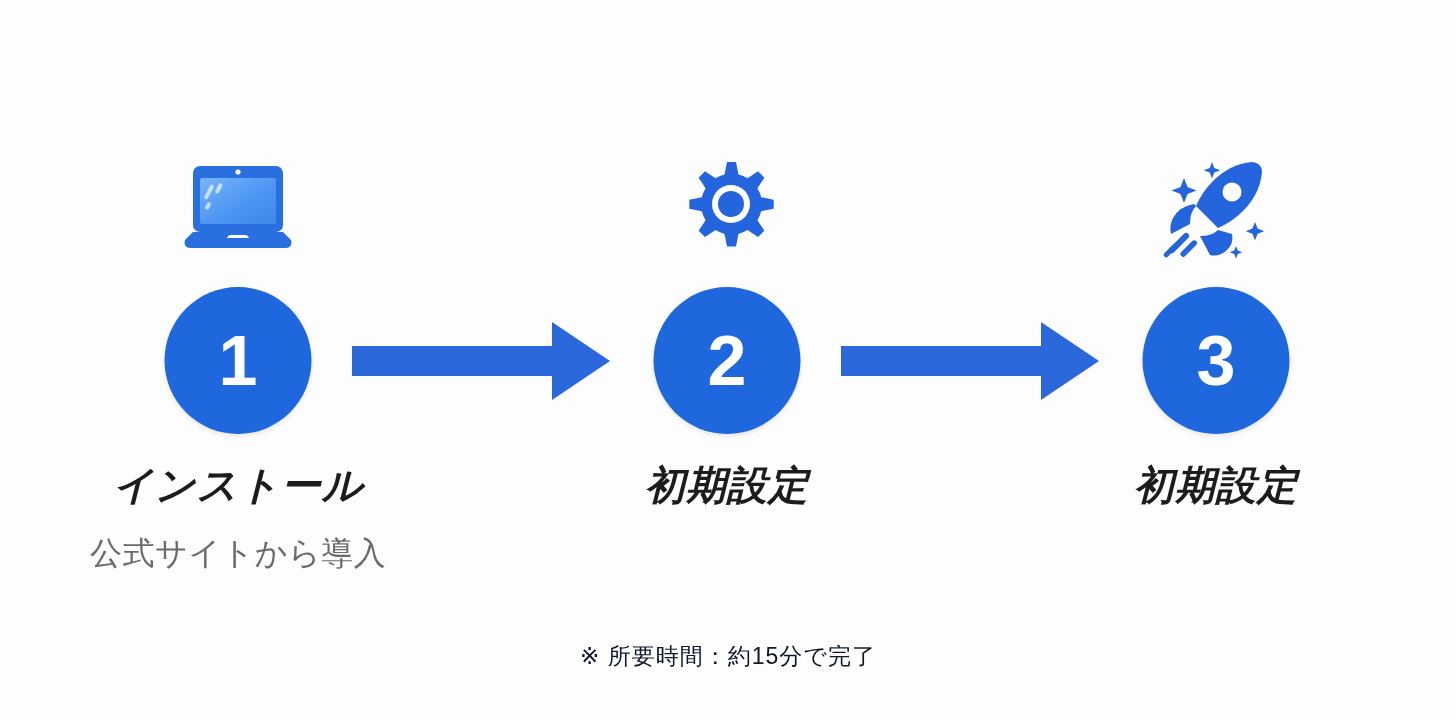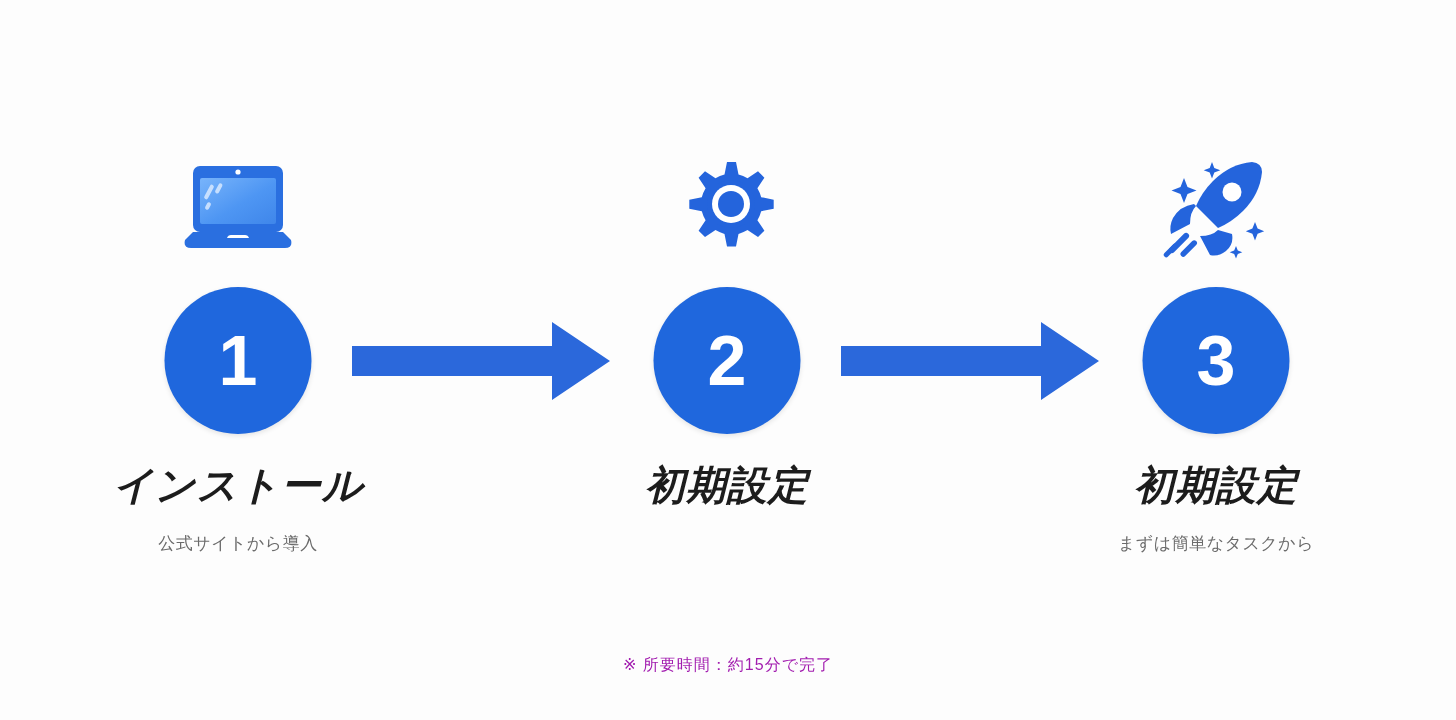--- a/index.html
+++ b/index.html
@@ -77,21 +77,21 @@
     line-height: 1.15;
     white-space: nowrap;
     font-style: italic;
   }
 
   .step-sub {
     position: absolute;
     left: 0;
     right: 0;
     top: 534px;
-    font-size: 17px;
+    font-size: 32px;
     font-weight: 400;
     color: #6b6b6b;
     letter-spacing: 0.5px;
     line-height: 1.2;
     white-space: nowrap;
   }
 
   
   .arrow {
     position: absolute;
@@ -100,24 +100,24 @@
     height: 86px;
   }
   .arrow-1 { left: 350px; }
   .arrow-2 { left: 839px; }
 
   
   .footnote {
     position: absolute;
     left: 0;
     right: 0;
-    top: 655px;
+    top: 641px;
     text-align: center;
-    font-size: 16px;
-    color: #a21caf;
+    font-size: 23px;
+    color: #0f172a;
     letter-spacing: 1px;
     white-space: nowrap;
   }
 </style>
 </head>
 <body>
 
 <div id="board">
 
   <div class="step step-1">
@@ -221,18 +221,17 @@
           <path d="M76 92 L77.8 96.5 L82.3 98.3 L77.8 100.1 L76 104.6 L74.2 100.1 L69.7 98.3 L74.2 96.5 Z"></path>
         </g>
       </svg>
     </div>
 
     <div class="circle">
       <span>3</span>
     </div>
 
     <div class="step-title">初期設定</div>
-    <div class="step-sub">まずは簡単なタスクから</div>
   </div>
 
   <div class="footnote">※ 所要時間：約15分で完了</div>
 
 </div>
 
 </body></html>

